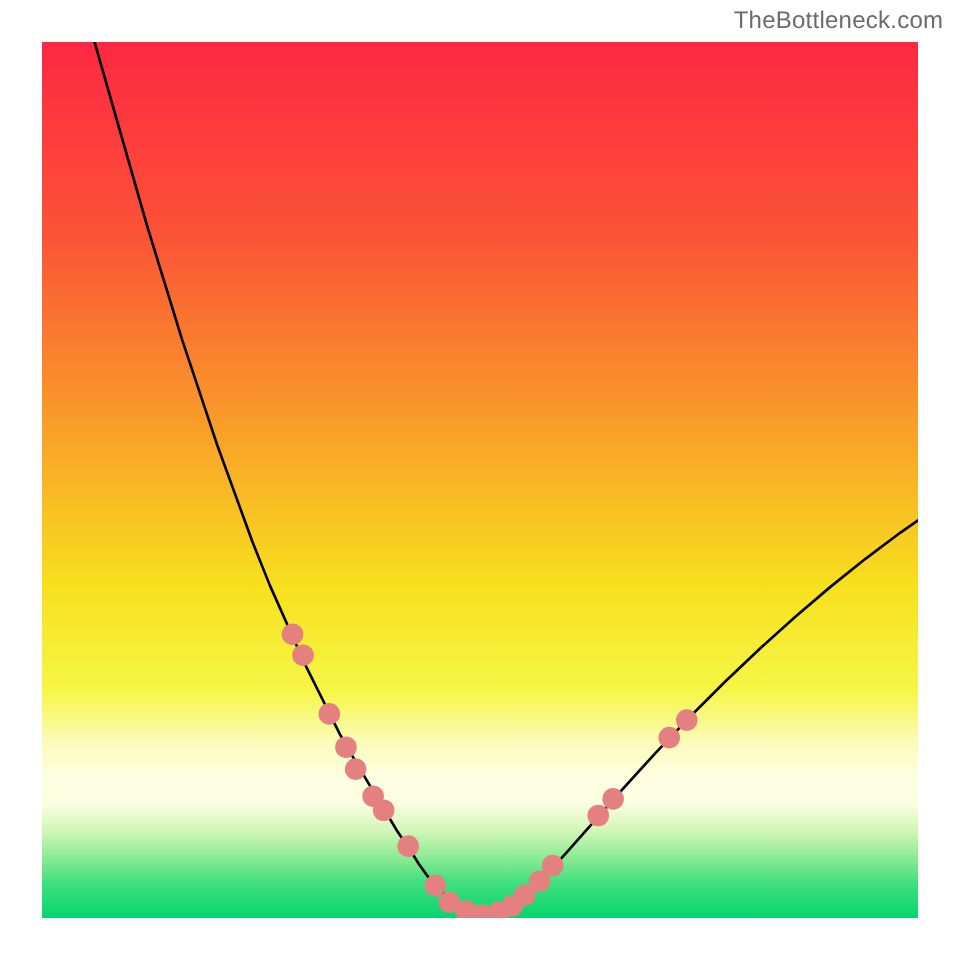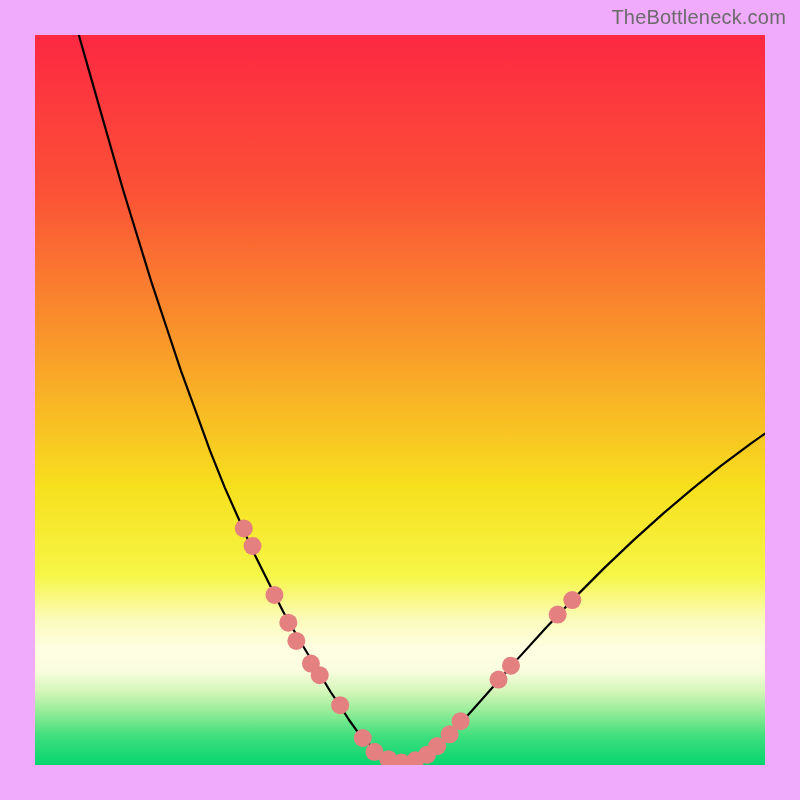--- a/index.html
+++ b/index.html
@@ -10,21 +10,21 @@
     overflow: hidden;
     background: #000;
     font-family: Arial, Helvetica, sans-serif;
   }
   .frame {
     position: absolute;
     left: 0;
     top: 0;
     width: 800px;
     height: 800px;
-    background: #f0abfc;
+    background: #ffffff;
   }
   .plot-area {
     position: absolute;
     left: 35px;
     top: 35px;
     width: 730px;
     height: 730px;
     
   }
   .watermark {

